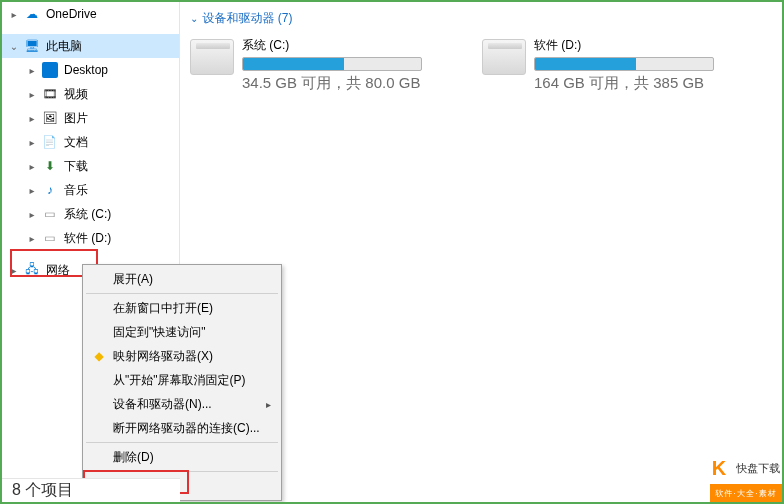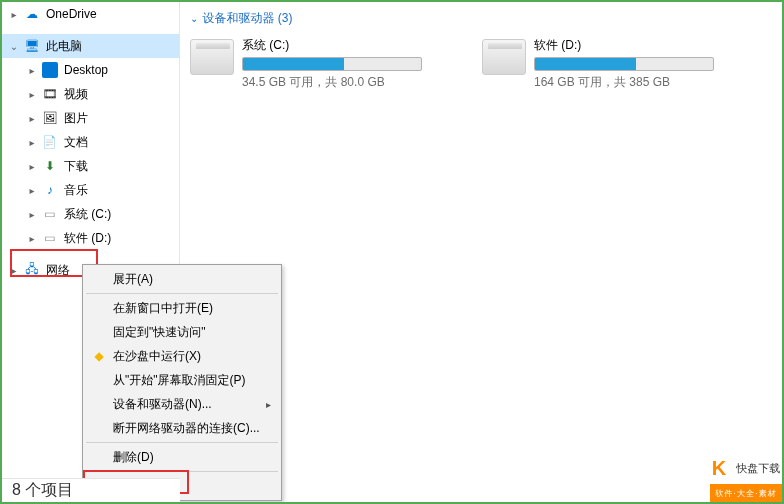--- a/index.html
+++ b/index.html
@@ -19,21 +19,21 @@
     .section-header .chev { margin-right: 4px; font-size: 10px; }
     
     .drives-row { display: flex; gap: 60px; }
     .drive { display: flex; align-items: flex-start; gap: 8px; }
     .drive-icon { width: 44px; height: 36px; background: linear-gradient(#f5f5f5,#d8d8d8); border: 1px solid #ccc; border-radius: 3px; position: relative; margin-top: 2px; }
     .drive-icon::before { content:''; position:absolute; top:3px; left:5px; width:34px; height:6px; background:linear-gradient(#e8e8e8,#ccc); border-radius:1px;}
     .drive-info { display: flex; flex-direction: column; gap: 3px; }
     .drive-name { font-size: 12px; color: #000; }
     .drive-bar { width: 180px; height: 14px; border: 1px solid #b3b3b3; background: #eaeaea; border-radius: 2px; overflow: hidden; }
     .drive-bar-fill { height: 100%; background: #26a0da; }
-    .drive-stats { font-size: 12px; color: #6d6d6d; }
+    .drive-stats { font-size: 15px; color: #6d6d6d; }
     
     .context-menu { position: absolute; left: 80px; top: 262px; width: 200px; background: #f2f2f2; border: 1px solid #a0a0a0; box-shadow: 2px 2px 4px rgba(0,0,0,0.2); padding: 2px; }
     .menu-item { display: flex; align-items: center; height: 24px; padding-left: 28px; font-size: 12px; color: #000; position: relative; cursor: default; }
     .menu-sep { height: 1px; background: #d0d0d0; margin: 2px 1px; }
     .menu-icon { position: absolute; left: 6px; width: 16px; height: 16px; display:flex; align-items:center; justify-content:center; }
     .menu-arrow { margin-left: auto; margin-right: 8px; font-size: 10px; color: #555; }
     
     .properties-highlight { position: absolute; left: 81px; top: 468px; width: 106px; height: 24px; border: 2px solid #e03030; pointer-events: none; }
     
     .status-bar { position: absolute; left: 0; bottom: 0; width: 178px; height: 24px; display: flex; align-items: center; padding-left: 10px; font-size: 16px; color: #333; border-top: 1px solid #e5e5e5; background: #fff; }
@@ -112,21 +112,21 @@
     <span class="tree-icon i-net">🖧</span>
     <span>网络</span>
   </div>
 </div>
 
 <div class="network-highlight"></div>
 
 <div class="content">
   <div class="section-header">
     <span class="chev">⌄</span>
-    <span>设备和驱动器 (3)</span>
+    <span>设备和驱动器 (7)</span>
   </div>
   <div class="drives-row">
     <div class="drive">
       <div class="drive-icon"></div>
       <div class="drive-info">
         <div class="drive-name">系统 (C:)</div>
         <div class="drive-bar">
             <div class="drive-bar-fill" style="width:57%"></div>
           </div>
         <div class="drive-stats">34.5 GB 可用，共 80.0 GB</div>
@@ -151,21 +151,21 @@
     </div>
   <div class="menu-sep"></div>
   <div class="menu-item">
       <span>在新窗口中打开(E)</span>
     </div>
   <div class="menu-item">
       <span>固定到"快速访问"</span>
     </div>
   <div class="menu-item">
     <span class="menu-icon i-sand">◆</span>
-    <span>在沙盘中运行(X)</span>
+    <span>映射网络驱动器(X)</span>
   </div>
   <div class="menu-item">
       <span>从"开始"屏幕取消固定(P)</span>
     </div>
   <div class="menu-item">
     <span>设备和驱动器(N)...</span>
     <span class="menu-arrow">▸</span>
   </div>
   <div class="menu-item">
       <span>断开网络驱动器的连接(C)...</span>

